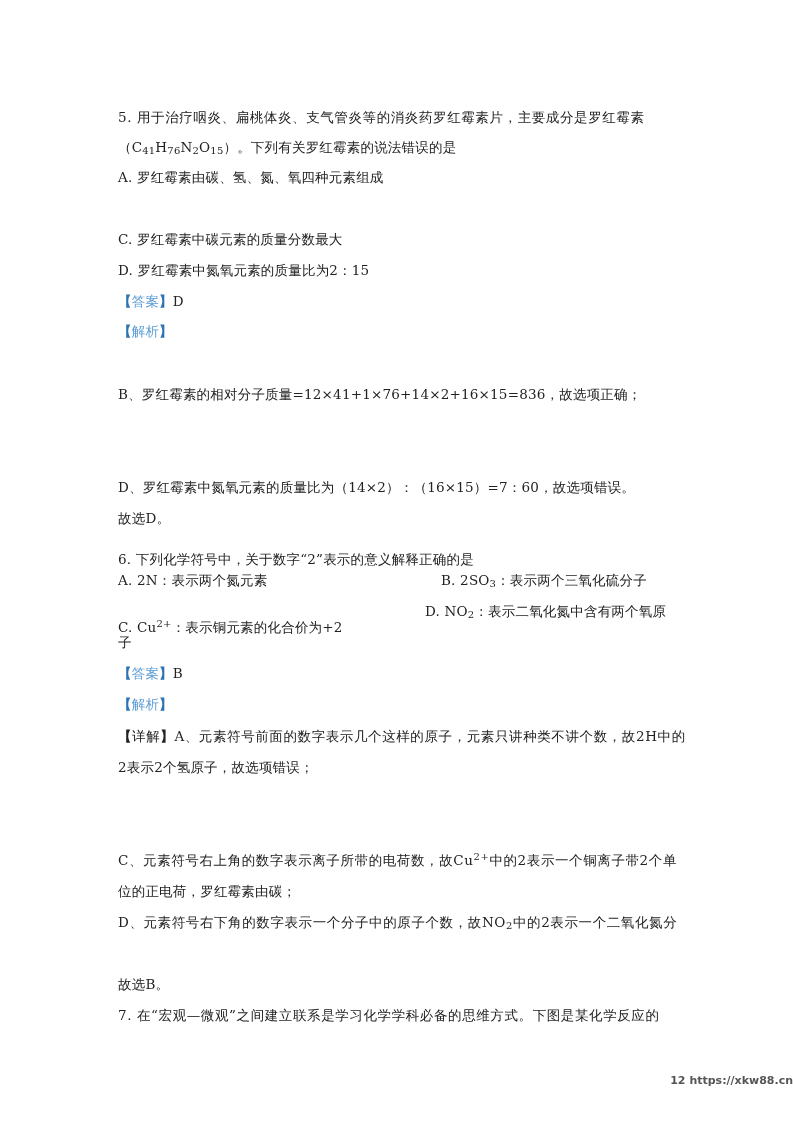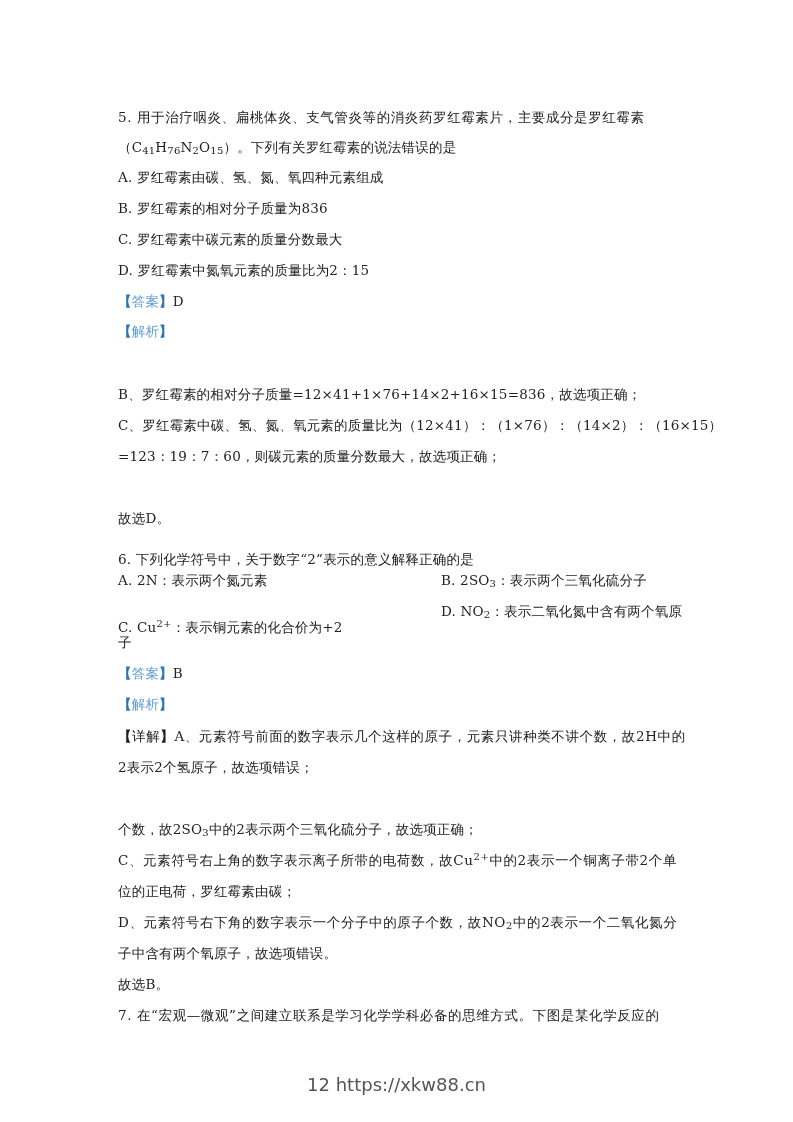--- a/index.html
+++ b/index.html
@@ -13,86 +13,80 @@
       position: absolute; left: 118px; font-size: 13.5px; line-height: 18px;
       white-space: nowrap; letter-spacing: 0.2px;
     }
     .line.wide { letter-spacing: 0.6px; }
     .tag { color: #5b9bd5; }
     .tag .br { color: #2e74b5; font-weight: bold; }
     sub, sup { font-size: 10px; line-height: 0; }
     sub { vertical-align: -2px; }
     sup { vertical-align: 5px; }
     .footer {
-      position: absolute; top: 1074px; left: 0; width: 793px; text-align: center;
+      position: absolute; top: 1074px; left: 0; width: 793px; text-align: right;
       font-family: "DejaVu Sans", "Liberation Sans", sans-serif;
-      font-size: 18px; color: #555555;
+      font-size: 11px; color: #555555; font-weight: bold;
     }
   </style>
 </head>
 <body>
 
 <div class="page">
 
   <div class="line wide" style="top:108px">5. 用于治疗咽炎、扁桃体炎、支气管炎等的消炎药罗红霉素片，主要成分是罗红霉素</div>
   <div class="line" style="top:138px">
     <span>（C</span><sub>41</sub><span>H</span><sub>76</sub><span>N</span><sub>2</sub><span>O</span><sub>15</sub><span>）。下列有关罗红霉素的说法错误的是</span>
   </div>
   <div class="line" style="top:168px">A. 罗红霉素由碳、氢、氮、氧四种元素组成</div>
-  <div class="line" style="top:199px">B. 罗红霉素的相对分子质量为836</div>
   <div class="line" style="top:230px">C. 罗红霉素中碳元素的质量分数最大</div>
   <div class="line" style="top:261px">D. 罗红霉素中氮氧元素的质量比为2：15</div>
 
   <div class="line" style="top:292px">
     <span class="tag"><span class="br">【</span><span>答案</span><span class="br">】</span></span><span>D</span>
   </div>
   <div class="line" style="top:322px">
     <span class="tag"><span class="br">【</span><span>解析</span><span class="br">】</span></span>
   </div>
   <div class="line" style="top:385px">B、罗红霉素的相对分子质量=12×41+1×76+14×2+16×15=836，故选项正确；</div>
-  <div class="line" style="top:416px">C、罗红霉素中碳、氢、氮、氧元素的质量比为（12×41）：（1×76）：（14×2）：（16×15）</div>
-  <div class="line" style="top:447px">=123：19：7：60，则碳元素的质量分数最大，故选项正确；</div>
+  <div class="line" style="top:478px">D、罗红霉素中氮氧元素的质量比为（14×2）：（16×15）=7：60，故选项错误。</div>
   <div class="line" style="top:509px">故选D。</div>
 
   <div class="line" style="top:550px">6. 下列化学符号中，关于数字“2”表示的意义解释正确的是</div>
   <div class="line" style="top:571px">
     <span>A. 2N：表示两个氮元素</span>
   </div>
   <div class="line" style="top:571px; left:441px">
     <span>B. 2SO</span><sub>3</sub><span>：表示两个三氧化硫分子</span>
   </div>
   <div class="line" style="top:618px">
     <span>C. Cu</span><sup>2+</sup><span>：表示铜元素的化合价为+2</span>
   </div>
-  <div class="line" style="top:602px; left:441px">
+  <div class="line" style="top:602px; left:425px">
     <span>D. NO</span><sub>2</sub><span>：表示二氧化氮中含有两个氧原</span>
   </div>
   <div class="line" style="top:633px">子</div>
 
   <div class="line" style="top:664px">
     <span class="tag"><span class="br">【</span><span>答案</span><span class="br">】</span></span><span>B</span>
   </div>
   <div class="line" style="top:695px">
     <span class="tag"><span class="br">【</span><span>解析</span><span class="br">】</span></span>
   </div>
   <div class="line wide" style="top:727px">
     <span><b>【</b><span>详解</span><b>】</b></span><span>A、元素符号前面的数字表示几个这样的原子，元素只讲种类不讲个数，故2H中的</span>
   </div>
   <div class="line" style="top:758px">2表示2个氢原子，故选项错误；</div>
-  <div class="line" style="top:820px">
-    <span>个数，故2SO</span><sub>3</sub><span>中的2表示两个三氧化硫分子，故选项正确；</span>
-  </div>
   <div class="line wide" style="top:851px">
     <span>C、元素符号右上角的数字表示离子所带的电荷数，故Cu</span><sup>2+</sup><span>中的2表示一个铜离子带2个单</span>
   </div>
   <div class="line" style="top:882px">位的正电荷，罗红霉素由碳；</div>
   <div class="line wide" style="top:913px">
     <span>D、元素符号右下角的数字表示一个分子中的原子个数，故NO</span><sub>2</sub><span>中的2表示一个二氧化氮分</span>
   </div>
-  <div class="line" style="top:944px">子中含有两个氧原子，故选项错误。</div>
   <div class="line" style="top:975px">故选B。</div>
 
   <div class="line wide" style="top:1006px">7. 在“宏观—微观”之间建立联系是学习化学学科必备的思维方式。下图是某化学反应的</div>
 
   <div class="footer">
     <span>12</span>
     <span>https://xkw88.cn</span>
   </div>
 </div>
 

